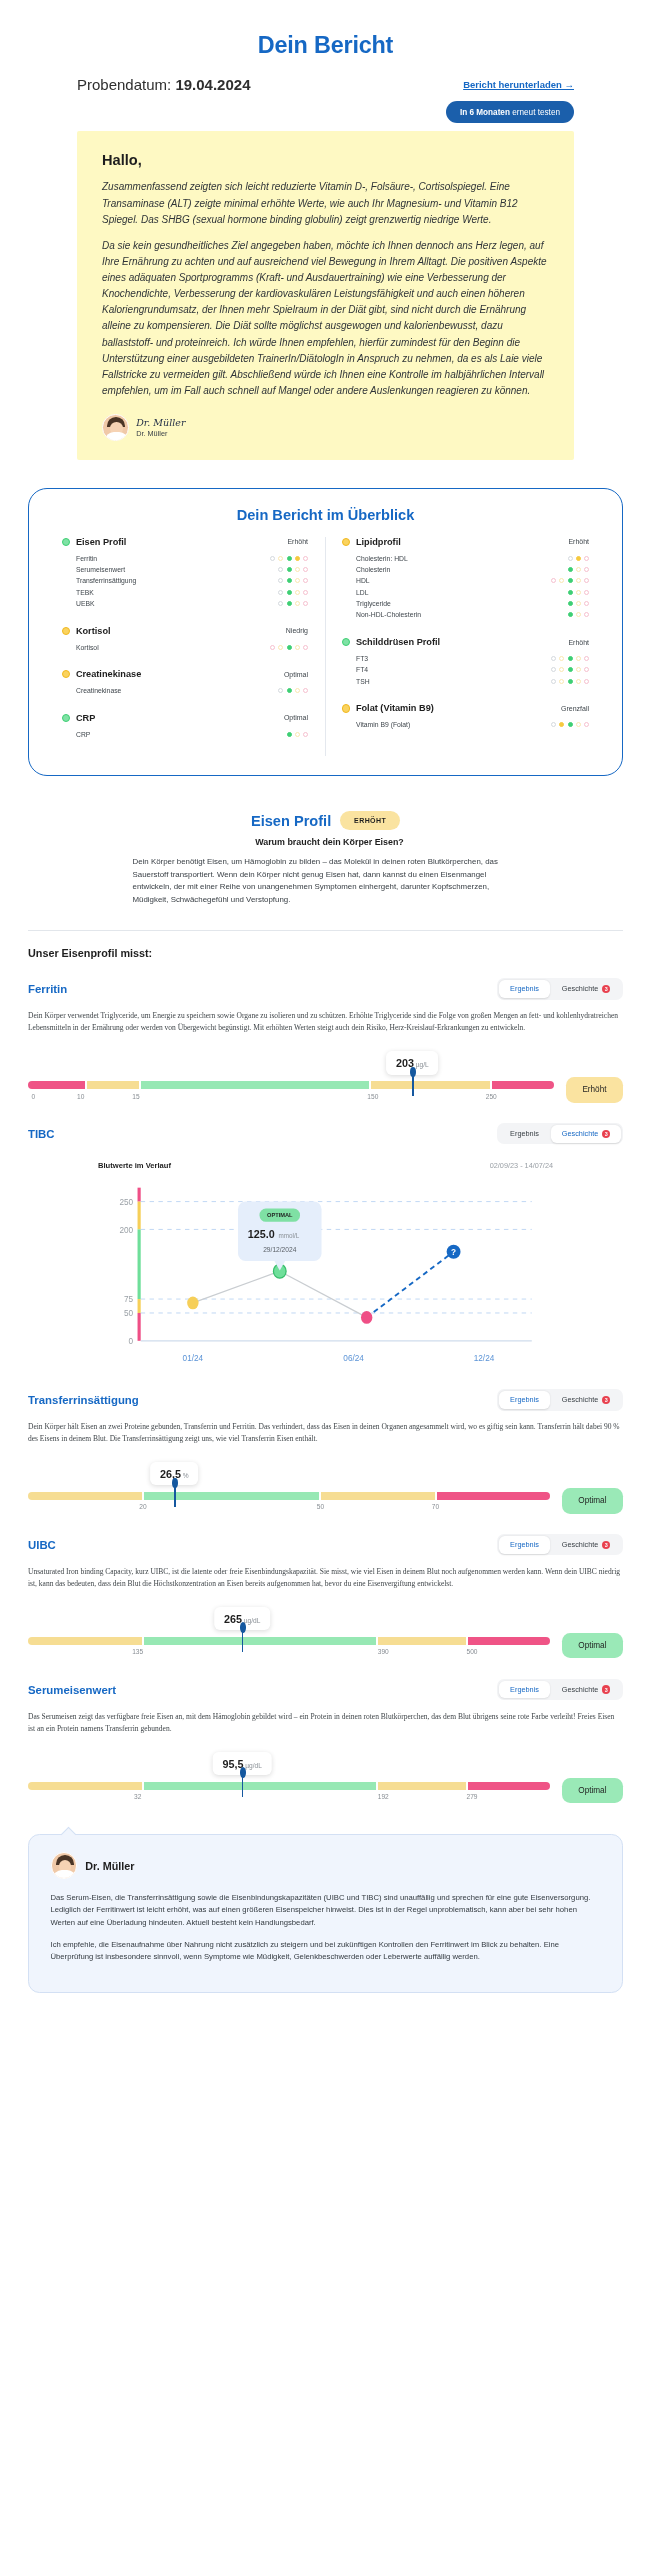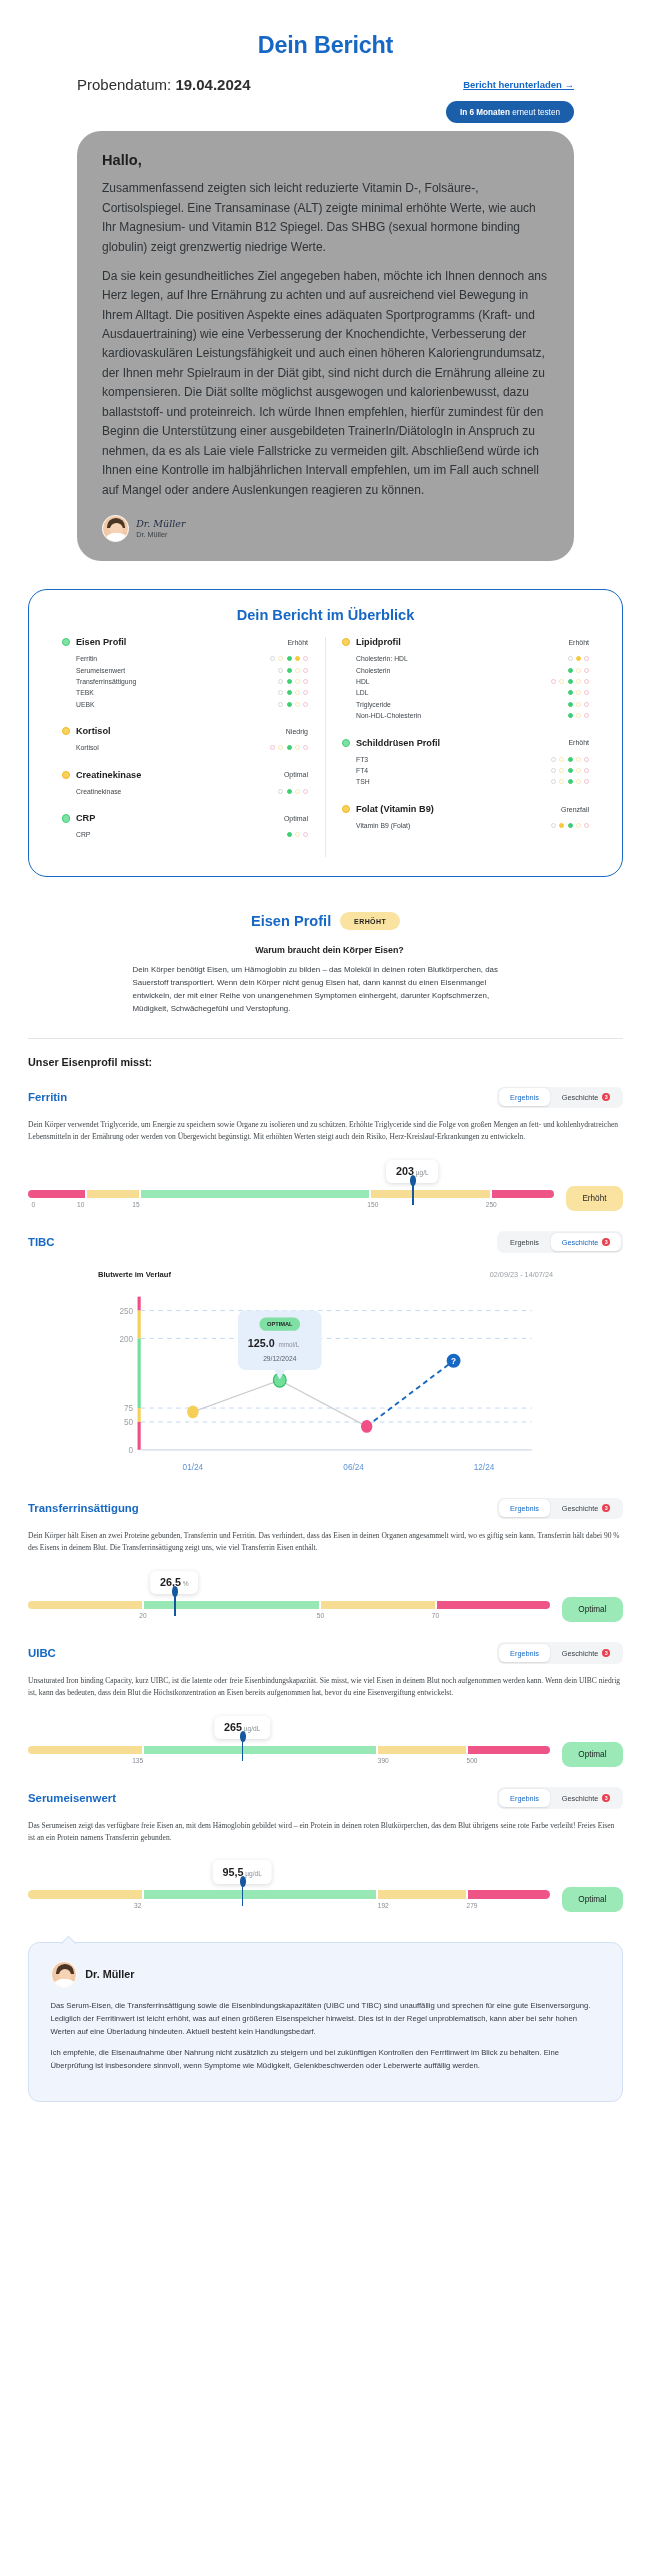--- a/index.html
+++ b/index.html
@@ -50,31 +50,32 @@
     font-size: 8.2px;
     font-family: "Liberation Sans", sans-serif;
     cursor: pointer;
     white-space: nowrap;
   }
   .retest-btn b { font-weight: bold; margin-top: 6px; }
 
   
   .letter-card {
     margin: 7.6px 77px 0 77px;
-    background: #a3a3a3;
-    border-radius: 24px;
+    background: #fef9c3;
+    border-radius: 2px;
     padding: 21.5px 25px 19px 25px;
   }
   .letter-hello { font-size: 14.6px; font-weight: bold; color: #1e1e1e; margin-bottom: 11.4px; }
   .letter-card p {
-    font-size: 12px;
+    font-size: 10px;
     line-height: 1.62;
     color: #2f3438;
     margin-bottom: 9.5px;
     text-align: left;
+    font-style: italic;
   }
   .sign-row { display: flex; align-items: center; gap: 7.6px; margin-top: 15px; }
   .avatar {
     width: 26.6px; height: 26.6px; border-radius: 50%;
     background: #f0c9a8; position: relative; overflow: hidden;
     flex: 0 0 auto; border: 1.3px solid #ffffff;
   }
   .avatar .hair { position: absolute; left: 4.4px; top: 1.9px; width: 17.7px; height: 10px; background: #4a3526; border-radius: 8.9px 8.9px 0 0; }
   .avatar .face { position: absolute; left: 7px; top: 7px; width: 12.7px; height: 12.7px; background: #f6d3b4; border-radius: 50%; }
   .avatar .coat { position: absolute; left: 1.9px; bottom: -3.8px; width: 23px; height: 11.4px; background: #ffffff; border-radius: 8.9px 8.9px 0 0; }
@@ -123,21 +124,21 @@
   .section-head {
     display: flex; align-items: center; justify-content: center;
     gap: 8.9px; margin-top: 35px;
   }
   .section-title { font-size: 14.6px; font-weight: bold; color: #1668c4; }
   .pill-badge {
     background: #fae3a0; color: #1f1f1f;
     border-radius: 11.4px; padding: 5.7px 14px;
     font-size: 7px; font-weight: bold; letter-spacing: 0.4px;
   }
-  .subhead { text-align: center; font-size: 8.9px; font-weight: bold; color: #1e1e1e; margin-top: 15px; padding-left: 8px; }
+  .subhead { text-align: center; font-size: 8.9px; font-weight: bold; color: #1e1e1e; margin-top: 7px; padding-left: 8px; }
   .centered-body {
     width: 386px; margin: 8.9px auto 0 auto;
     font-size: 7.9px; line-height: 1.62; color: #3a4046; text-align: left;
   }
   .hr { height: 0.6px; background: #e2e6eb; margin: 23px 28px 0 28px; }
 
   .measures-title {
     font-size: 10.8px; font-weight: bold; color: #1e1e1e;
     padding: 16.5px 28px 0 28px;
   }

